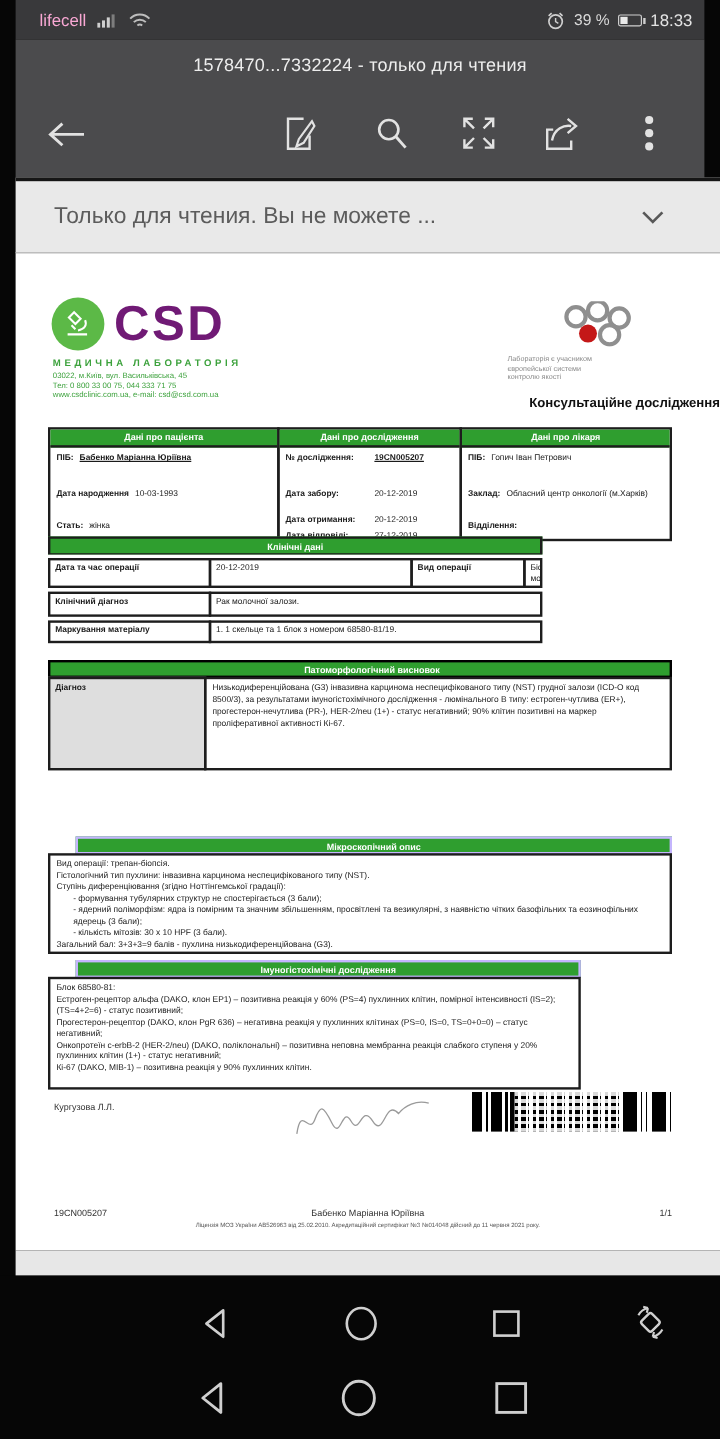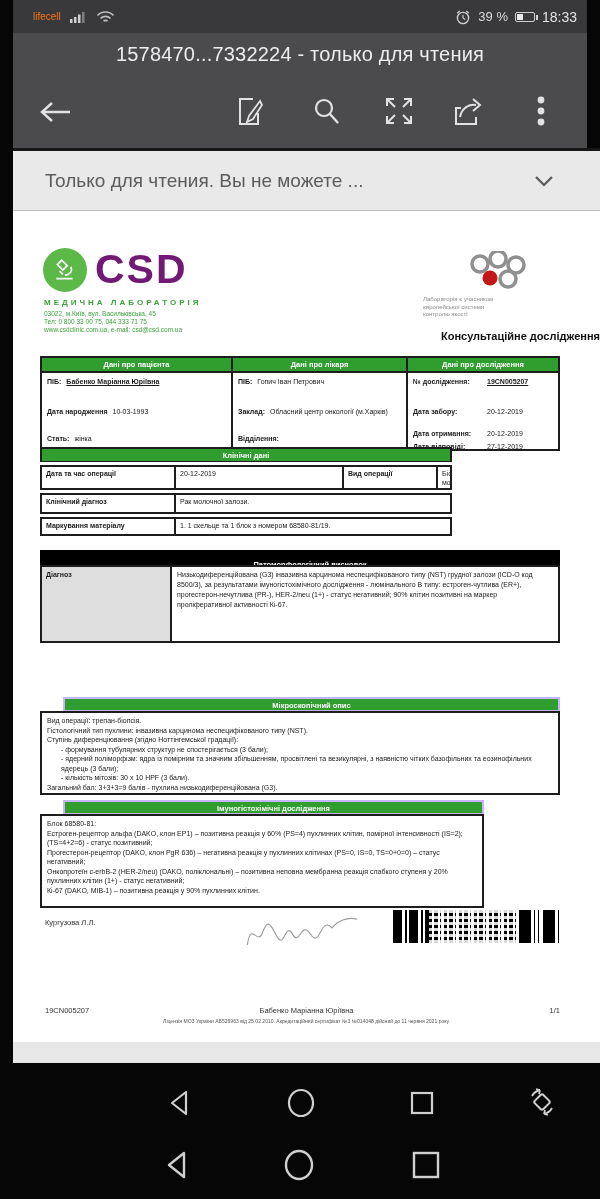--- a/index.html
+++ b/index.html
@@ -4,32 +4,32 @@
 <style>
   html,body{margin:0;padding:0;background:#060606;}
   .phone{position:relative;width:600px;height:1199px;background:#060606;overflow:hidden;
          font-family:"Liberation Sans",sans-serif;}
   .phone *{box-sizing:border-box;}
 
   
   .statusbar{position:absolute;left:13px;top:0;width:574px;height:33px;background:#39393b;
              display:flex;align-items:center;color:#d6d6d6;}
   .sb-left{display:flex;align-items:center;gap:9px;margin-left:20px;}
-  .carrier{font-size:10px;color:#f97316;}
+  .carrier{font-size:14px;color:#f9a8d4;}
   .sb-right{display:flex;align-items:center;gap:7px;margin-left:auto;margin-right:10px;}
   .pct{font-size:13px;color:#d9d9d9;}
   .time{font-size:14px;color:#e4e4e4;}
   .battery{width:20px;height:10px;border:1px solid #cfcfcf;border-radius:2px;position:relative;background:#39393b;}
   .battery .bfill{position:absolute;left:1px;top:1px;bottom:1px;width:34%;background:#e9e9e9;}
   .battery:after{content:"";position:absolute;right:-4px;top:2px;width:2px;height:5px;background:#cfcfcf;}
 
   
   .titlebar{position:absolute;left:13px;top:33px;width:574px;height:42px;background:#4b4b4d;
             display:flex;align-items:center;justify-content:center;}
-  .apptitle{color:#ededed;font-size:20px;letter-spacing:.2px;}
+  .apptitle{color:#ededed;font-size:15px;letter-spacing:.2px;}
   .toolbar{position:absolute;left:13px;top:75px;width:574px;height:73px;background:#4b4b4d;}
   .tbi{position:absolute;top:22px;}
 
   
   .banner{position:absolute;left:13px;top:148px;width:587px;height:63px;background:#e9e9e9;
           border-top:3px solid #161616;border-bottom:1px solid #bdbdbd;display:flex;align-items:center;}
   .banner-text{margin-left:32px;font-size:19px;color:#5c5c5c;}
   .banner-chevron{position:absolute;right:46px;top:24px;}
 
   
@@ -69,21 +69,21 @@
 
   
   .t2{position:absolute;left:27px;top:236px;width:412px;}
   .t2 .ghead{border:2px solid #1d1d1d;border-bottom-width:1px;}
   .t2row{display:flex;margin-top:3px;}
   .t2cell{border:2px solid #1d1d1d;padding:2px 4px;}
   .t2cell + .t2cell{margin-left:-2px;}
 
   
   .t3{position:absolute;left:27px;top:339px;width:520px;}
-  .t3 .ghead{border:8px solid #000000;padding-left:20px;}
+  .t3 .ghead{border:2px solid #000000;padding-left:20px;}
   .t3body{display:flex;margin-top:-1px;}
   .t3lab{width:132px;background:#dedede;border:2px solid #1d1d1d;padding:3px 4px;flex:none;}
   .t3val{flex:1;border:2px solid #1d1d1d;margin-left:-2px;padding:3px 5px;height:78px;line-height:10px;}
 
   
   .t4{position:absolute;left:27px;top:437px;width:520px;}
   .t4 .ghead{border:2px solid #1d1d1d;}
   .t4row{display:flex;margin-top:-1px;}
   .t4lab{width:88px;border:1.5px solid #2a2a2a;padding:1px 3px;height:13px;flex:none;}
   .t4val{flex:1;border:1.5px solid #2a2a2a;margin-left:-1.5px;padding:1px 4px;height:13px;}
@@ -236,51 +236,51 @@
           </div>
         <div class="t1row" style="top:49px;">
             <span class="lbl">Дата народження</span>
             <span>10-03-1993</span>
           </div>
         <div class="t1row" style="top:76px;">
             <span class="lbl">Стать:</span>
             <span>жінка</span>
           </div>
       </div>
+      <div class="t1col t1c3" style="width:154px;">
+        <div class="ghead">Дані про дослідження</div>
+        <div class="t1row" style="top:19px;">
+            <span class="lbl">№ дослідження:</span>
+            <span class="uline">19CN005207</span>
+          </div>
+        <div class="t1row" style="top:49px;">
+            <span class="lbl">Дата забору:</span>
+            <span>20-12-2019</span>
+          </div>
+        <div class="t1row" style="top:71px;">
+            <span class="lbl">Дата отримання:</span>
+            <span>20-12-2019</span>
+          </div>
+        <div class="t1row" style="top:84px;">
+            <span class="lbl">Дата відповіді:</span>
+            <span>27-12-2019</span>
+          </div>
+      </div>
       <div class="t1col t1c2" style="width:177px;">
         <div class="ghead">Дані про лікаря</div>
         <div class="t1row" style="top:19px;">
             <span class="lbl">ПІБ:</span>
             <span>Гопич Іван Петрович</span>
           </div>
         <div class="t1row" style="top:49px;">
             <span class="lbl">Заклад:</span>
             <span>Обласний центр онкології (м.Харків)</span>
           </div>
         <div class="t1row" style="top:76px;">
             <span class="lbl">Відділення:</span>
-          </div>
-      </div>
-      <div class="t1col t1c3" style="width:154px;">
-        <div class="ghead">Дані про дослідження</div>
-        <div class="t1row" style="top:19px;">
-            <span class="lbl">№ дослідження:</span>
-            <span class="uline">19CN005207</span>
-          </div>
-        <div class="t1row" style="top:49px;">
-            <span class="lbl">Дата забору:</span>
-            <span>20-12-2019</span>
-          </div>
-        <div class="t1row" style="top:71px;">
-            <span class="lbl">Дата отримання:</span>
-            <span>20-12-2019</span>
-          </div>
-        <div class="t1row" style="top:84px;">
-            <span class="lbl">Дата відповіді:</span>
-            <span>27-12-2019</span>
           </div>
       </div>
     </div>
 
     <div class="t2">
       <div class="ghead">Клінічні дані</div>
       <div class="t2row">
         <div class="t2cell cell lbl" style="width:136px;height:25px;">Дата та час операції</div>
         <div class="t2cell cell" style="width:170px;height:25px;">20-12-2019</div>
         <div class="t2cell cell lbl" style="width:96px;height:25px;">Вид операції</div>

